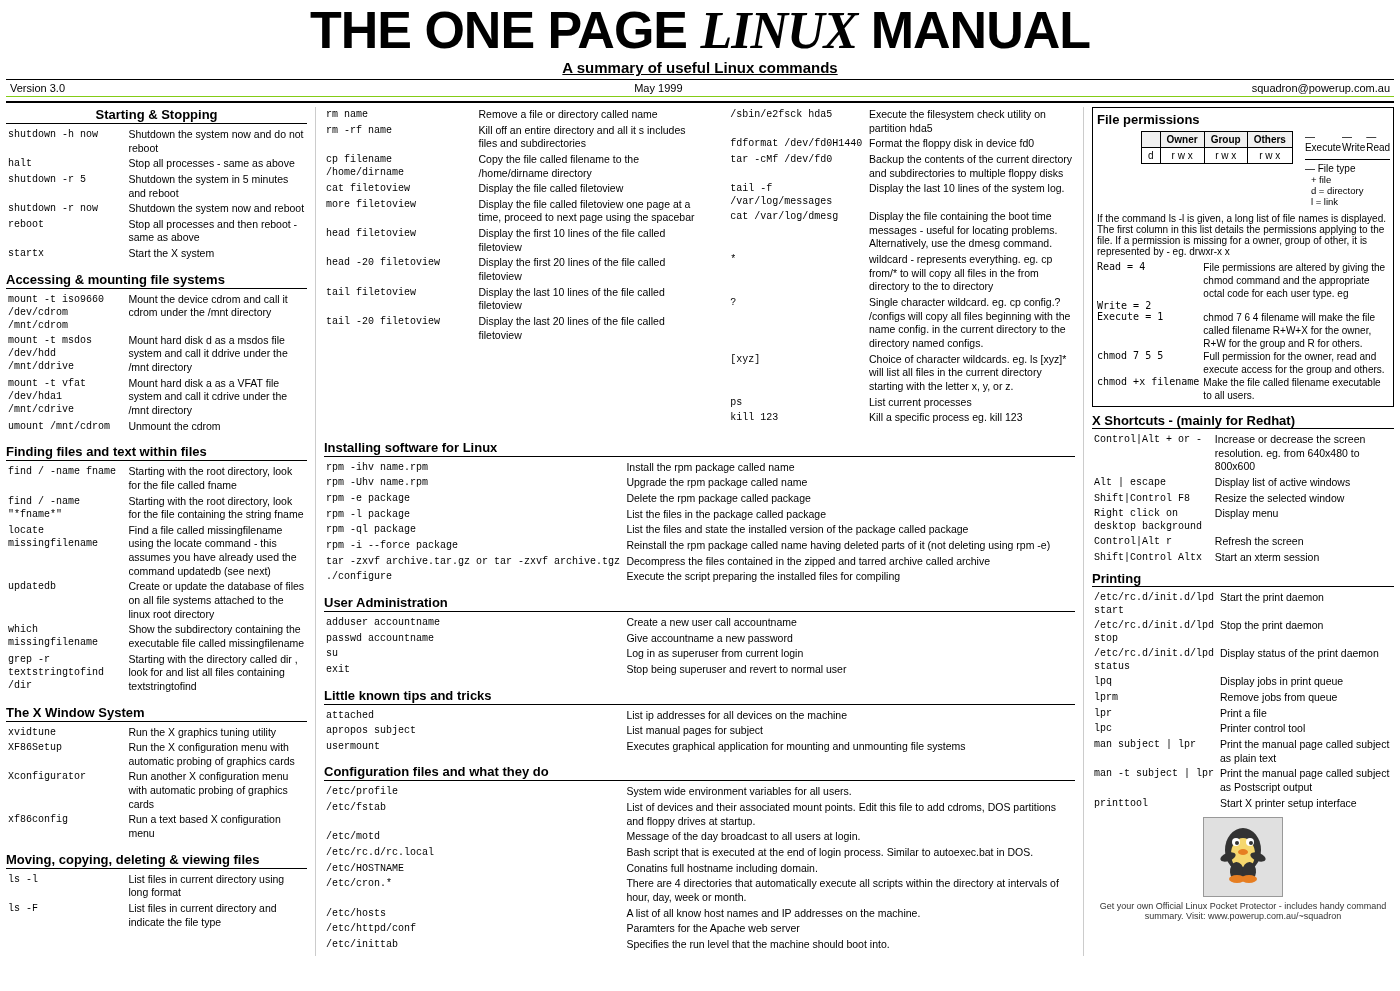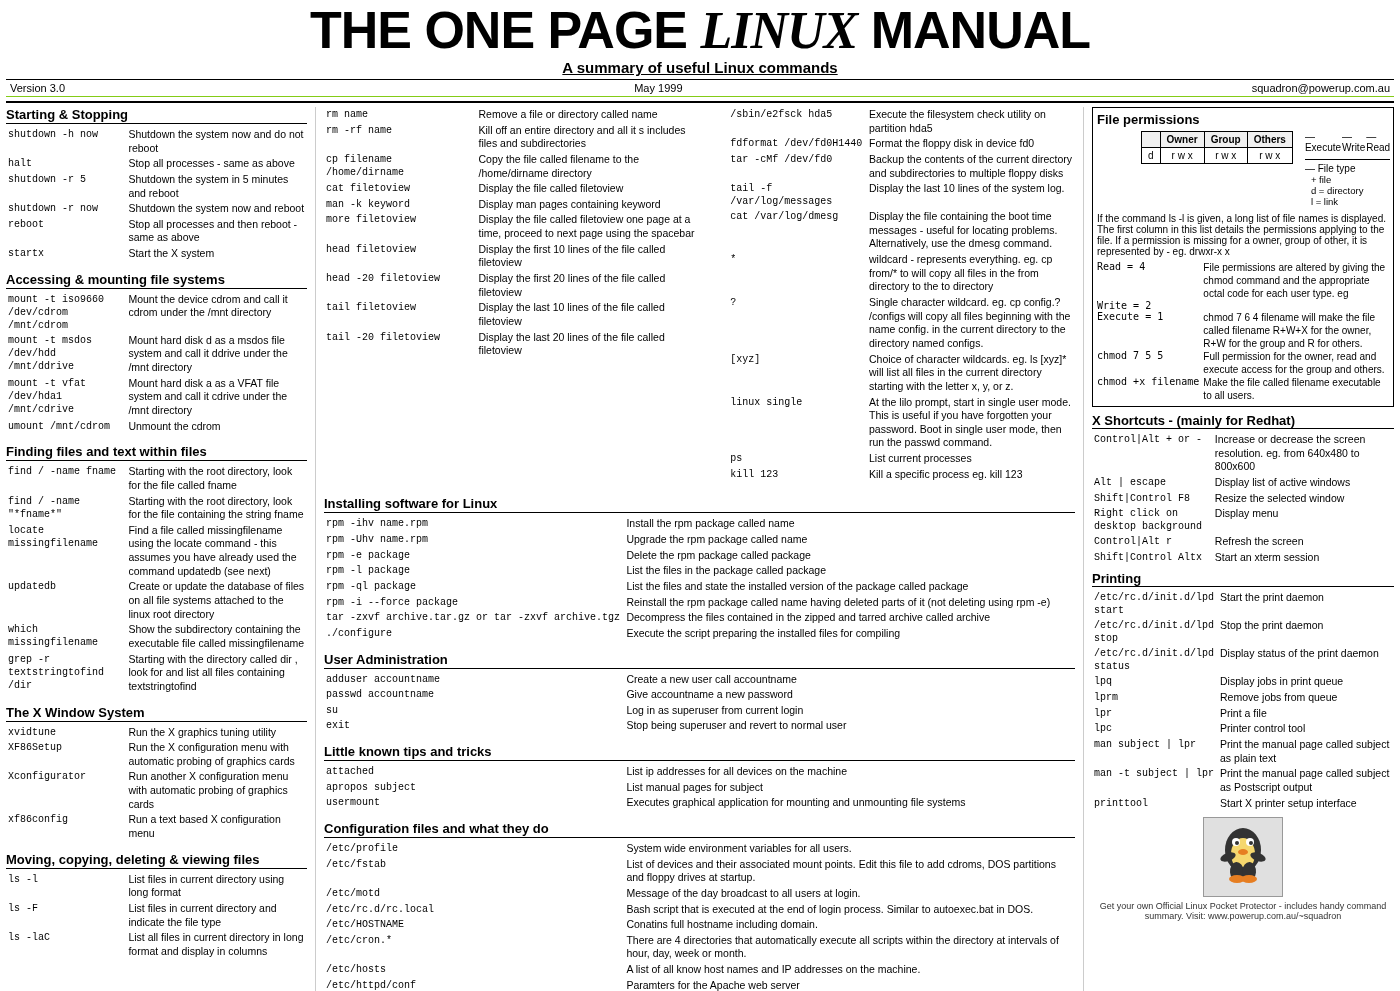--- a/index.html
+++ b/index.html
@@ -81,21 +81,21 @@
     }
 
     .section-title {
       font-size: 13px;
       font-weight: bold;
       border-bottom: 1px solid #000;
       margin-bottom: 3px;
       margin-top: 10px;
       padding-bottom: 1px;
     }
-    .section-title:first-child { margin-top: 0; }
+    .section-title:first-child { margin-top: 0; text-align: center; }
 
     table.cmd-table {
       width: 100%;
       border-collapse: collapse;
       margin-bottom: 4px;
     }
     table.cmd-table td {
       vertical-align: top;
       padding: 1px 2px;
       font-size: 10.5px;
@@ -307,24 +307,20 @@
     <table class="cmd-table">
       <tbody id="moving-body">
           <tr>
             <td style="font-family: &quot;Courier New&quot;, monospace; font-size: 10px; vertical-align: top; white-space: pre-wrap;">ls -l</td>
             <td style="vertical-align: top; font-size: 10.5px; line-height: 1.3;">List files in current directory using long format</td>
           </tr>
           <tr>
             <td style="font-family: &quot;Courier New&quot;, monospace; font-size: 10px; vertical-align: top; white-space: pre-wrap;">ls -F</td>
             <td style="vertical-align: top; font-size: 10.5px; line-height: 1.3;">List files in current directory and indicate the file type</td>
           </tr>
-          <tr>
-            <td style="font-family: &quot;Courier New&quot;, monospace; font-size: 10px; vertical-align: top; white-space: pre-wrap;">ls -laC</td>
-            <td style="vertical-align: top; font-size: 10.5px; line-height: 1.3;">List all files in current directory in long format and display in columns</td>
-          </tr>
         </tbody>
     </table>
 
   </div>
 
   <div class="col-mid">
 
     <div style="display:flex; gap:23px; margin-bottom:4px;justify-content:flex-end;">
 
       <div style="flex:1.1;">
@@ -340,24 +336,20 @@
               </tr>
               <tr>
                 <td style="font-family: &quot;Courier New&quot;, monospace; font-size: 10px; vertical-align: top; white-space: pre-wrap;">cp filename /home/dirname</td>
                 <td style="vertical-align: top; font-size: 10.5px; line-height: 1.3;">Copy the file called filename to the /home/dirname directory</td>
               </tr>
               <tr>
                 <td style="font-family: &quot;Courier New&quot;, monospace; font-size: 10px; vertical-align: top; white-space: pre-wrap;">cat filetoview</td>
                 <td style="vertical-align: top; font-size: 10.5px; line-height: 1.3;">Display the file called filetoview</td>
               </tr>
               <tr>
-                <td style="font-family: &quot;Courier New&quot;, monospace; font-size: 10px; vertical-align: top; white-space: pre-wrap;">man -k keyword</td>
-                <td style="vertical-align: top; font-size: 10.5px; line-height: 1.3;">Display man pages containing keyword</td>
-              </tr>
-              <tr>
                 <td style="font-family: &quot;Courier New&quot;, monospace; font-size: 10px; vertical-align: top; white-space: pre-wrap;">more filetoview</td>
                 <td style="vertical-align: top; font-size: 10.5px; line-height: 1.3;">Display the file called filetoview one page at a time, proceed to next page using the spacebar</td>
               </tr>
               <tr>
                 <td style="font-family: &quot;Courier New&quot;, monospace; font-size: 10px; vertical-align: top; white-space: pre-wrap;">head filetoview</td>
                 <td style="vertical-align: top; font-size: 10.5px; line-height: 1.3;">Display the first 10 lines of the file called filetoview</td>
               </tr>
               <tr>
                 <td style="font-family: &quot;Courier New&quot;, monospace; font-size: 10px; vertical-align: top; white-space: pre-wrap;">head -20 filetoview</td>
                 <td style="vertical-align: top; font-size: 10.5px; line-height: 1.3;">Display the first 20 lines of the file called filetoview</td>
@@ -401,24 +393,20 @@
                 <td style="font-family: &quot;Courier New&quot;, monospace; font-size: 10px; vertical-align: top; white-space: pre-wrap;">*</td>
                 <td style="vertical-align: top; font-size: 10.5px; line-height: 1.3;">wildcard - represents everything. eg. cp from/* to  will copy all files in the from directory to the to directory</td>
               </tr>
               <tr>
                 <td style="font-family: &quot;Courier New&quot;, monospace; font-size: 10px; vertical-align: top; white-space: pre-wrap;">?</td>
                 <td style="vertical-align: top; font-size: 10.5px; line-height: 1.3;">Single character wildcard. eg. cp config.? /configs will copy all files beginning with the name config. in the current directory to the directory named configs.</td>
               </tr>
               <tr>
                 <td style="font-family: &quot;Courier New&quot;, monospace; font-size: 10px; vertical-align: top; white-space: pre-wrap;">[xyz]</td>
                 <td style="vertical-align: top; font-size: 10.5px; line-height: 1.3;">Choice of character wildcards. eg. ls [xyz]* will list all files in the current directory starting with the letter x, y, or z.</td>
-              </tr>
-              <tr>
-                <td style="font-family: &quot;Courier New&quot;, monospace; font-size: 10px; vertical-align: top; white-space: pre-wrap;">linux single</td>
-                <td style="vertical-align: top; font-size: 10.5px; line-height: 1.3;">At the lilo prompt, start in single user mode. This is useful if you have forgotten your password. Boot in single user mode, then run the passwd command.</td>
               </tr>
               <tr>
                 <td style="font-family: &quot;Courier New&quot;, monospace; font-size: 10px; vertical-align: top; white-space: pre-wrap;">ps</td>
                 <td style="vertical-align: top; font-size: 10.5px; line-height: 1.3;">List current processes</td>
               </tr>
               <tr>
                 <td style="font-family: &quot;Courier New&quot;, monospace; font-size: 10px; vertical-align: top; white-space: pre-wrap;">kill 123</td>
                 <td style="vertical-align: top; font-size: 10.5px; line-height: 1.3;">Kill a specific process eg. kill 123</td>
               </tr>
             </tbody>

